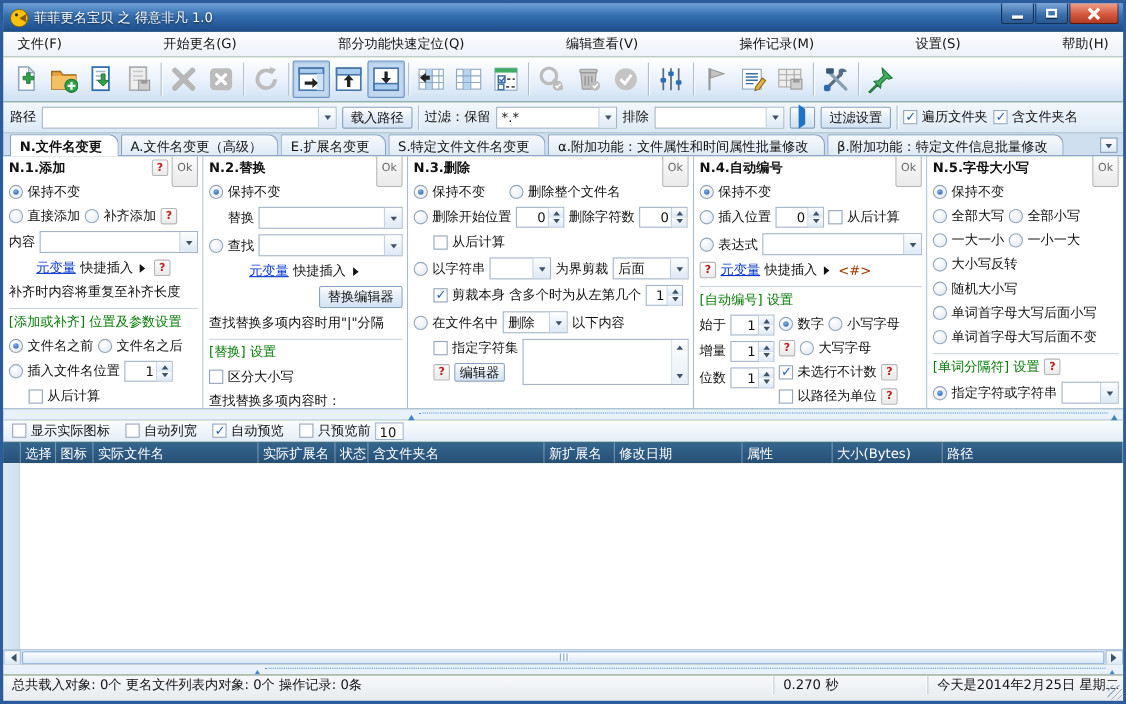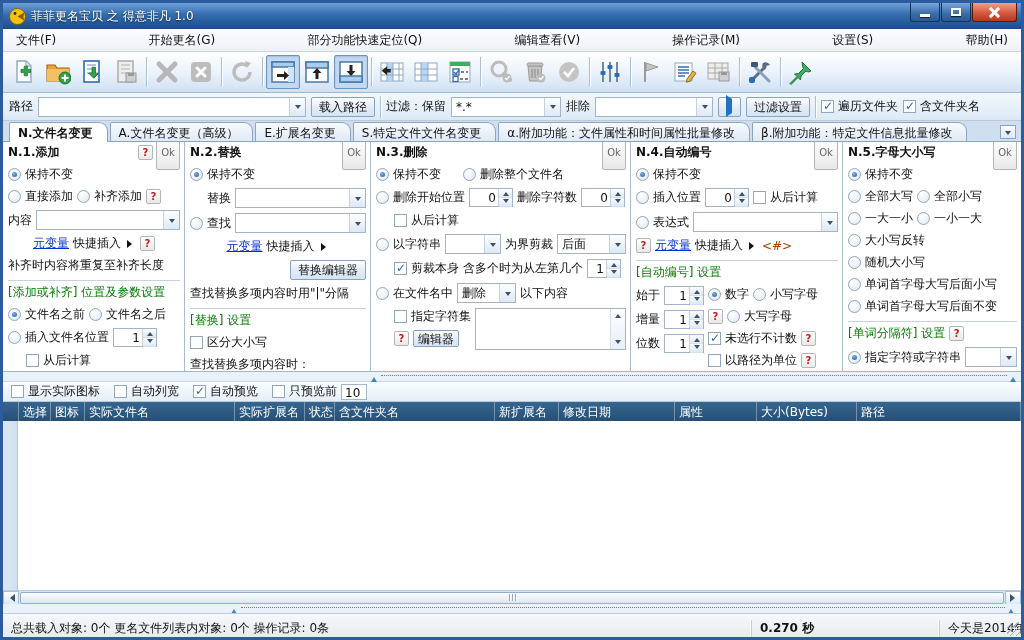--- a/index.html
+++ b/index.html
@@ -118,23 +118,23 @@
   .harrow { width:16px; height:14px; display:flex; align-items:center; justify-content:center;
             background:linear-gradient(#fdfeff,#dde9f6); border:1px solid #aabfd6; flex:none; }
   .tri-l { width:0; height:0; border:4px solid transparent; border-right:5px solid #3f5166; margin-right:2px; }
   .tri-r { width:0; height:0; border:4px solid transparent; border-left:5px solid #3f5166; margin-left:2px; }
   .hthumb { height:12px; flex:1; margin:0 1px; border:1px solid #8fb0d4; border-radius:2px;
             background:linear-gradient(#fefeff,#d8e7f6); display:flex; align-items:center; justify-content:center; gap:2px; }
   .hthumb i { width:1px; height:7px; background:#8fa9c6; box-shadow:1px 0 0 #fff; }
 
   
   .statusbar { height:24px; background:linear-gradient(#f6f8fa,#e8ebef); border-top:1px solid #c2cdd9;
-               display:flex; align-items:flex-end; flex:none; position:relative;gap:48px; }
+               display:flex; align-items:flex-start; flex:none; position:relative; }
   .sb { padding:0 8px; white-space:nowrap; overflow:hidden; }
-  .sb1 { width:700px; } .sb2 { width:140px; border-left:1px solid #c2cdd9; box-shadow:-1px 0 0 #fff;font-weight:bold; }
+  .sb1 { width:700px; } .sb2 { width:140px; border-left:1px solid #c2cdd9; box-shadow:-1px 0 0 #fff; }
   .sb3 { flex:1; border-left:1px solid #c2cdd9; box-shadow:-1px 0 0 #fff; }
   .grip { position:absolute; right:1px; bottom:1px; width:13px; height:13px;
           background:repeating-linear-gradient(135deg,transparent 0 3px,#9fb0c2 3px 4px); }
 
   svg { display:block; }
 </style>
 </head>
 <body>
 
 <div class="window">

